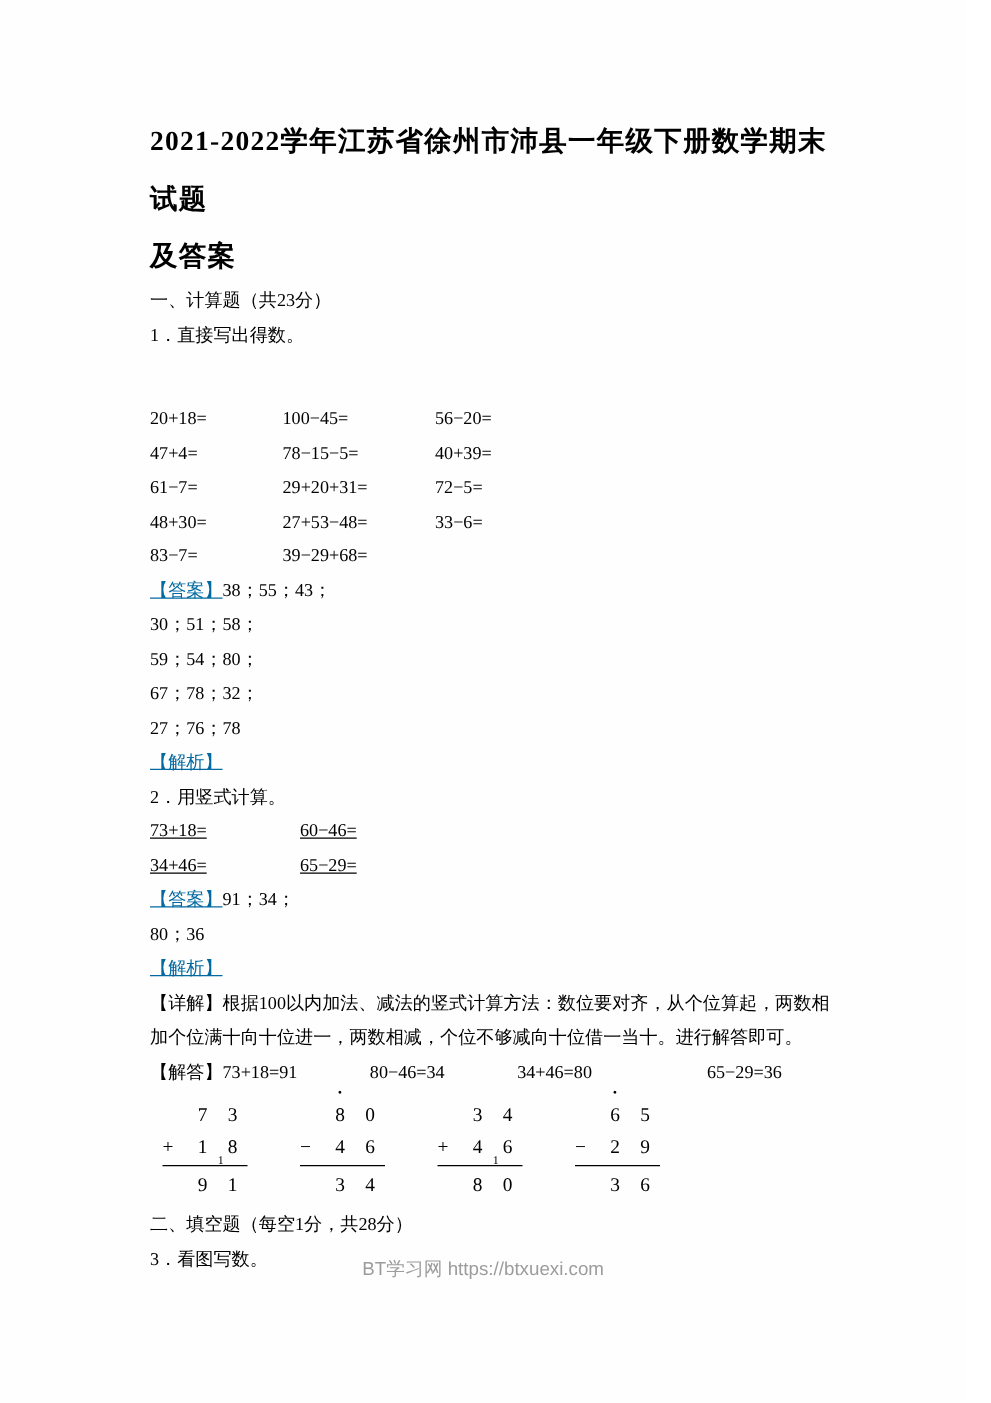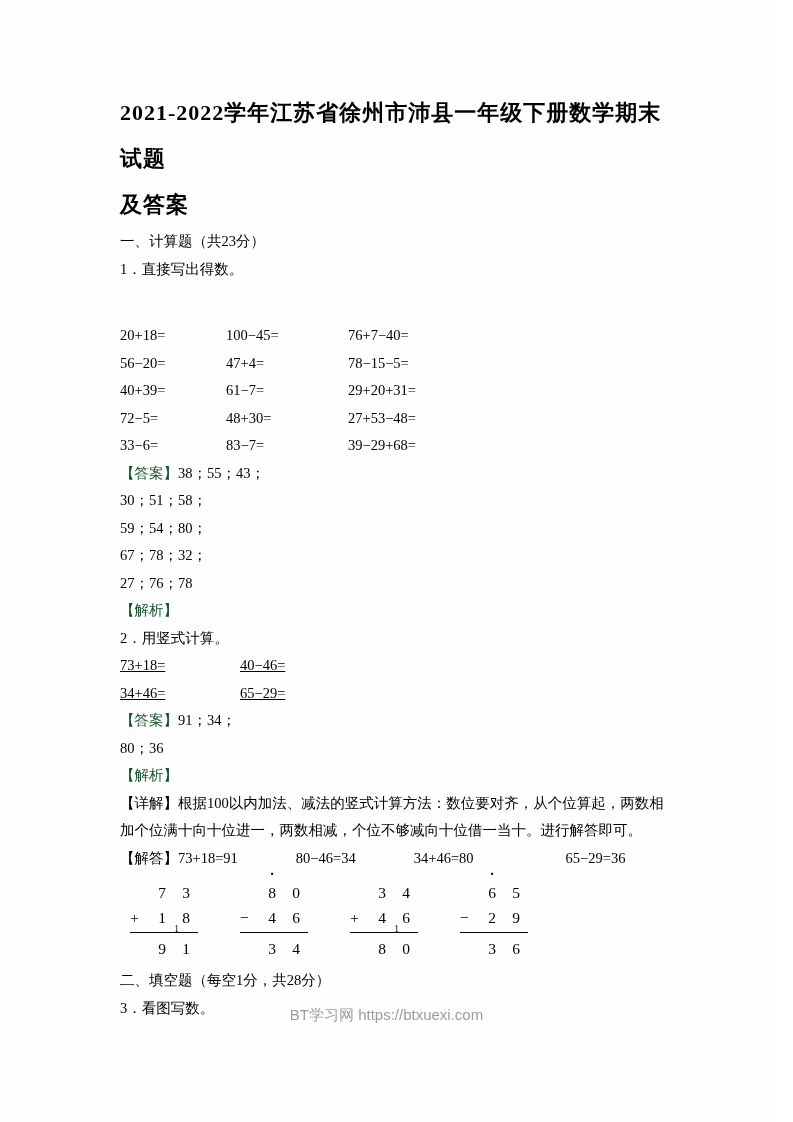--- a/index.html
+++ b/index.html
@@ -12,21 +12,21 @@
   .page {
     position:relative; width:773px; height:1122px;
     background:#fefefe; overflow:hidden;
   }
   .content { position:absolute; left:120px; top:90px; width:557px; }
 
   .title { font-size:22px; font-weight:bold; line-height:46px; letter-spacing:1px; }
   .title-line { display:block; }
 
   .body-line { font-size:14.5px; line-height:27.5px; }
-  .blue { color:#14532d; }
+  .blue { color:#0369a1;text-decoration:underline; }
 
   .q1-grid {
     display:grid; grid-template-columns:106px 122px 1fr;
     font-size:14.5px; line-height:27.5px;margin-top:39px;
   }
   .q2-grid {
     display:grid; grid-template-columns:120px 1fr;
     font-size:14.5px; line-height:27.5px; width:300px;text-decoration:underline;
   }
 
@@ -63,21 +63,20 @@
       <span class="title-line">及答案</span>
     </h1>
 
     <div class="body-line">一、计算题（共23分）</div>
 
     <div class="body-line">1．直接写出得数。</div>
 
     <div class="q1-grid">
       <span>20+18=</span>
       <span>100−45=</span>
-      <span>76+7−40=</span>
       <span>56−20=</span>
       <span>47+4=</span>
       <span>78−15−5=</span>
       <span>40+39=</span>
       <span>61−7=</span>
       <span>29+20+31=</span>
       <span>72−5=</span>
       <span>48+30=</span>
       <span>27+53−48=</span>
       <span>33−6=</span>
@@ -94,21 +93,21 @@
     <div class="body-line">27；76；78</div>
 
     <div class="body-line">
       <span class="blue">【解析】</span>
     </div>
 
     <div class="body-line">2．用竖式计算。</div>
 
     <div class="q2-grid">
       <span>73+18=</span>
-      <span>40−46=</span>
+      <span>60−46=</span>
       <span>34+46=</span>
       <span>65−29=</span>
     </div>
 
     <div class="body-line">
       <span class="blue">【答案】</span><span>91；34；</span>
     </div>
     <div class="body-line">80；36</div>
 
     <div class="body-line">

